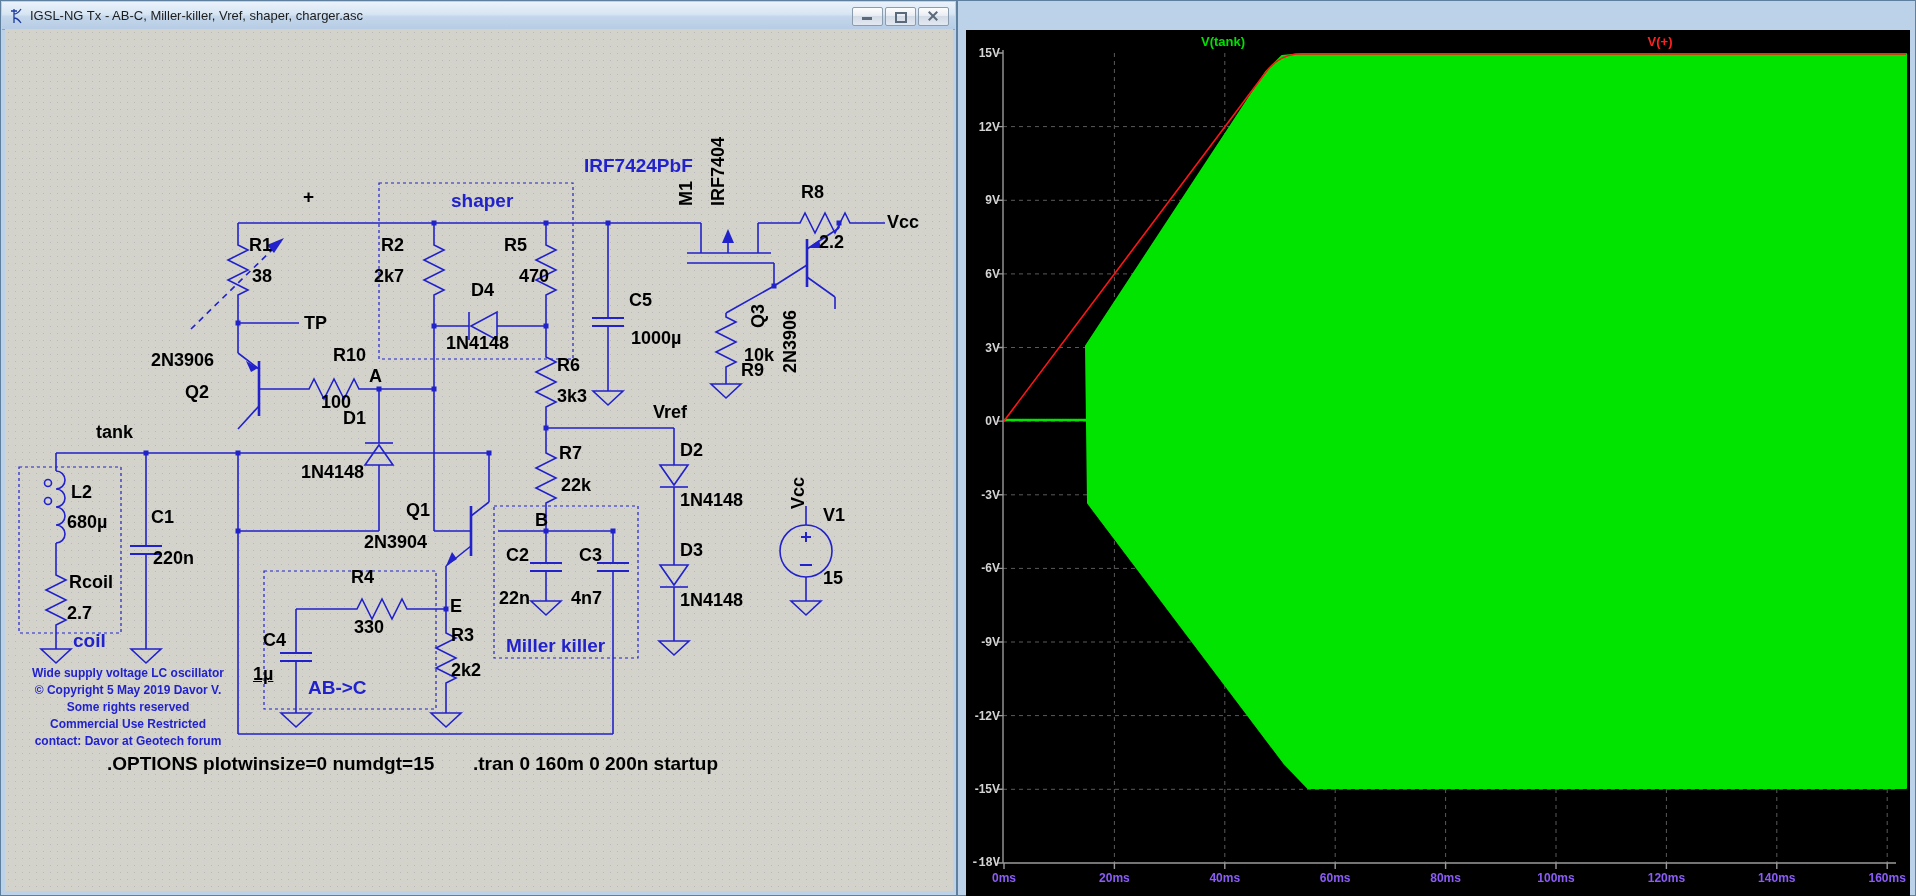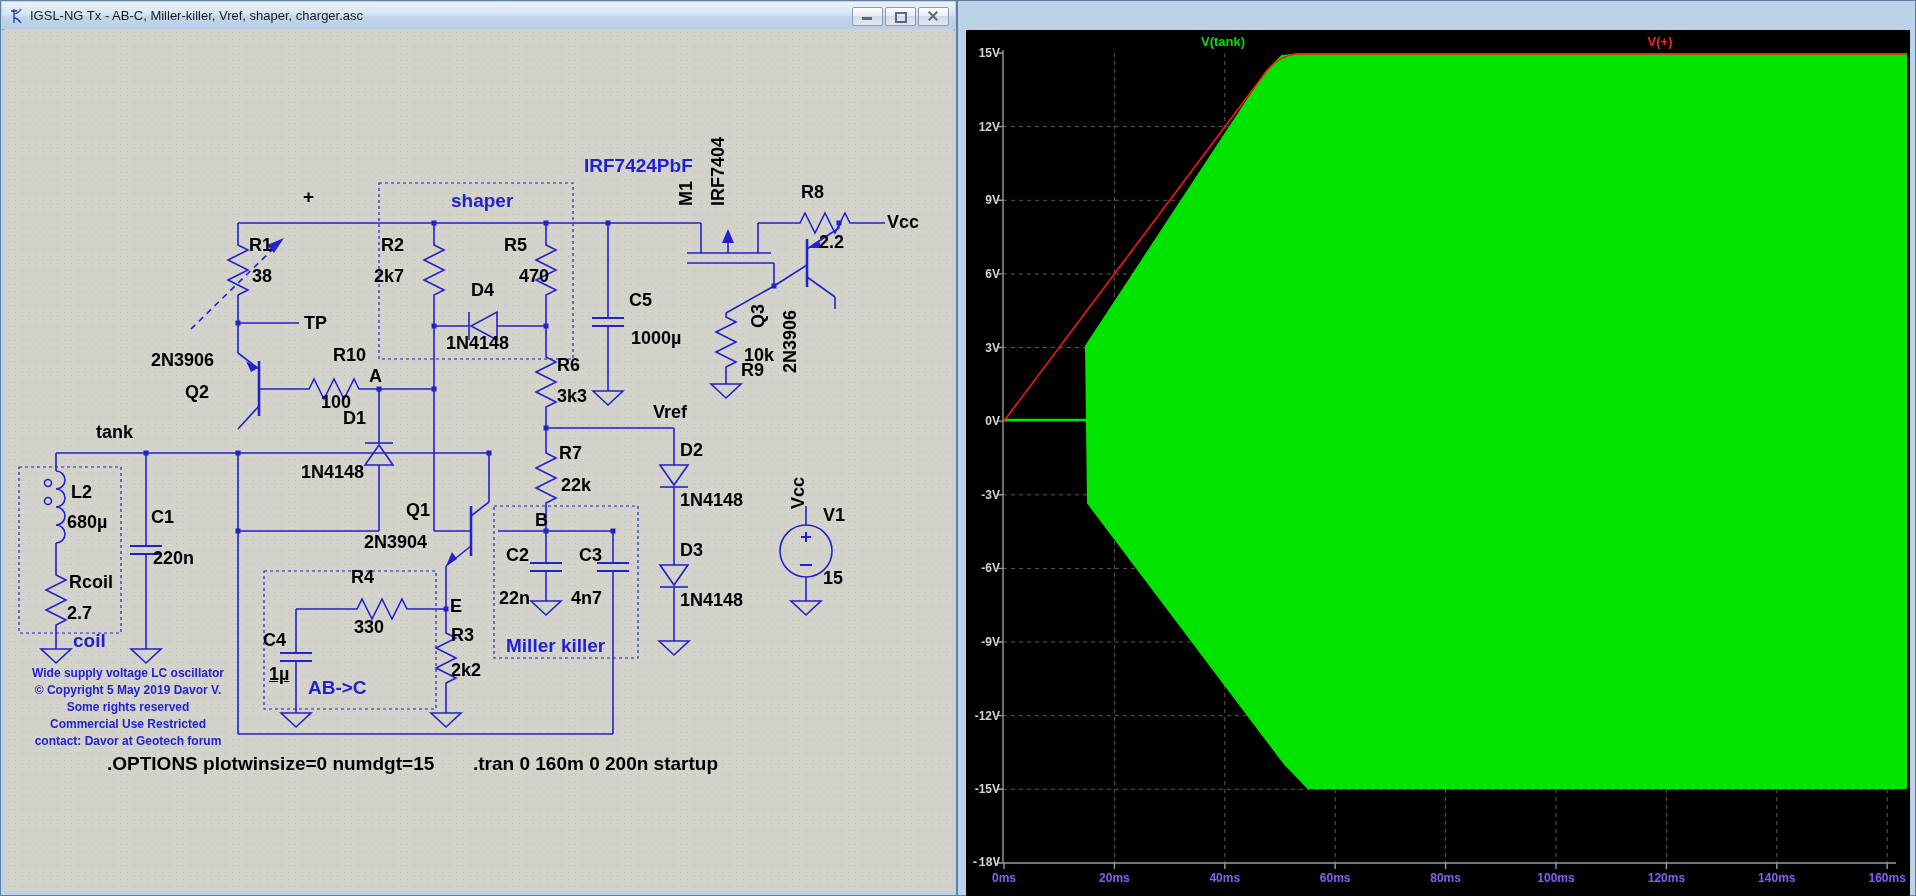--- a/index.html
+++ b/index.html
@@ -245,21 +245,21 @@
           <span class="slabel" style="left: 554px; top: 415px;">R7</span>
           <span class="slabel" style="left: 556px; top: 447px;">22k</span>
           <span class="slabel" style="left: 648px; top: 374px;">Vref</span>
           <span class="slabel" style="left: 401px; top: 472px;">Q1</span>
           <span class="slabel" style="left: 359px; top: 504px;">2N3904</span>
           <span class="slabel" style="left: 530px; top: 482px;">B</span>
           <span class="slabel" style="left: 445px; top: 568px;">E</span>
           <span class="slabel" style="left: 346px; top: 539px;">R4</span>
           <span class="slabel" style="left: 349px; top: 589px;">330</span>
           <span class="slabel" style="left: 258px; top: 602px;">C4</span>
-          <span class="slabel" style="left: 264px; top: 636px; text-decoration: underline;">1µ</span>
+          <span class="slabel" style="left: 248px; top: 636px; text-decoration: underline;">1µ</span>
           <span class="slabel blue big" style="left: 303px; top: 649px;">AB-&gt;C</span>
           <span class="slabel" style="left: 446px; top: 597px;">R3</span>
           <span class="slabel" style="left: 446px; top: 632px;">2k2</span>
           <span class="slabel" style="left: 501px; top: 517px;">C2</span>
           <span class="slabel" style="left: 494px; top: 560px;">22n</span>
           <span class="slabel" style="left: 574px; top: 517px;">C3</span>
           <span class="slabel" style="left: 566px; top: 560px;">4n7</span>
           <span class="slabel blue big" style="left: 501px; top: 607px;">Miller killer</span>
           <span class="slabel" style="left: 624px; top: 262px;">C5</span>
           <span class="slabel" style="left: 626px; top: 300px;">1000µ</span>

